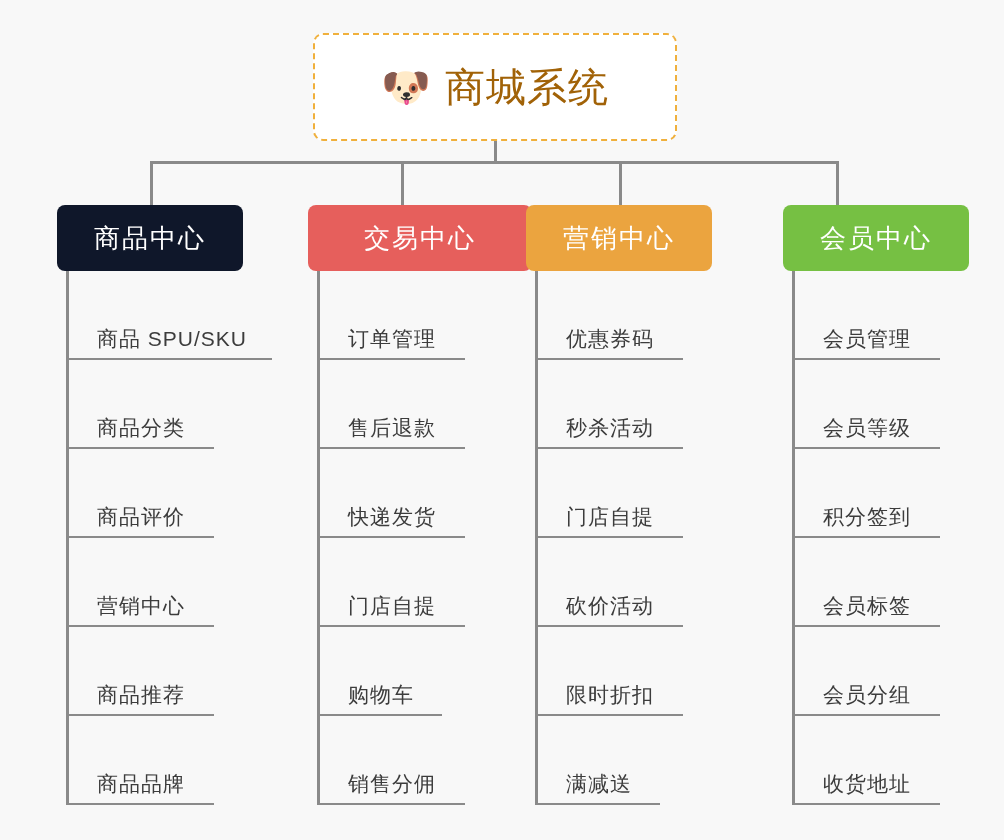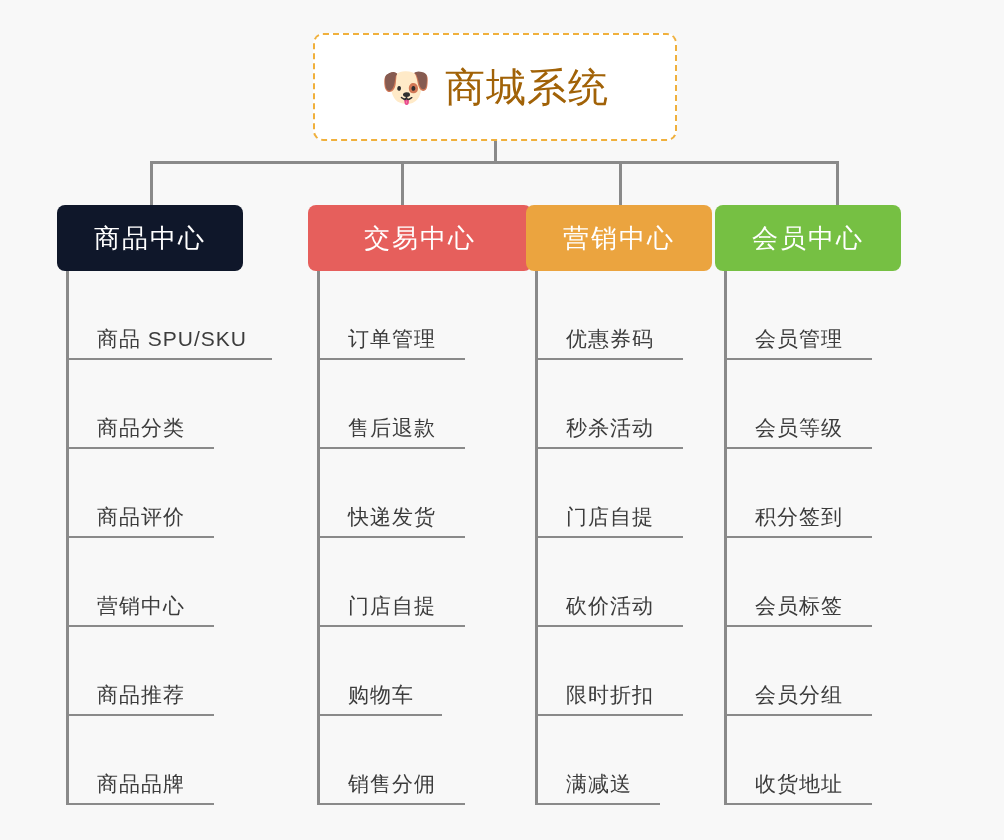--- a/index.html
+++ b/index.html
@@ -220,21 +220,21 @@
         <span class="leaf-label">限时折扣</span>
         <span class="leaf-underline" style="width:148px;"></span>
       </li>
       <li class="leaf">
         <span class="leaf-label">满减送</span>
         <span class="leaf-underline" style="width:125px;"></span>
       </li>
     </ul>
   </div>
 
-  <div class="branch" style="left:715px; width:186px;">
+  <div class="branch" style="left:783px; width:186px;">
     <div class="branch-head" style="background:#76c043; width:186px;">
       <span>会员中心</span>
     </div>
     <div class="branch-trunk" style="height:534px;"></div>
     <ul class="leaf-list">
       <li class="leaf">
         <span class="leaf-label">会员管理</span>
         <span class="leaf-underline" style="width:148px;"></span>
       </li>
       <li class="leaf">

